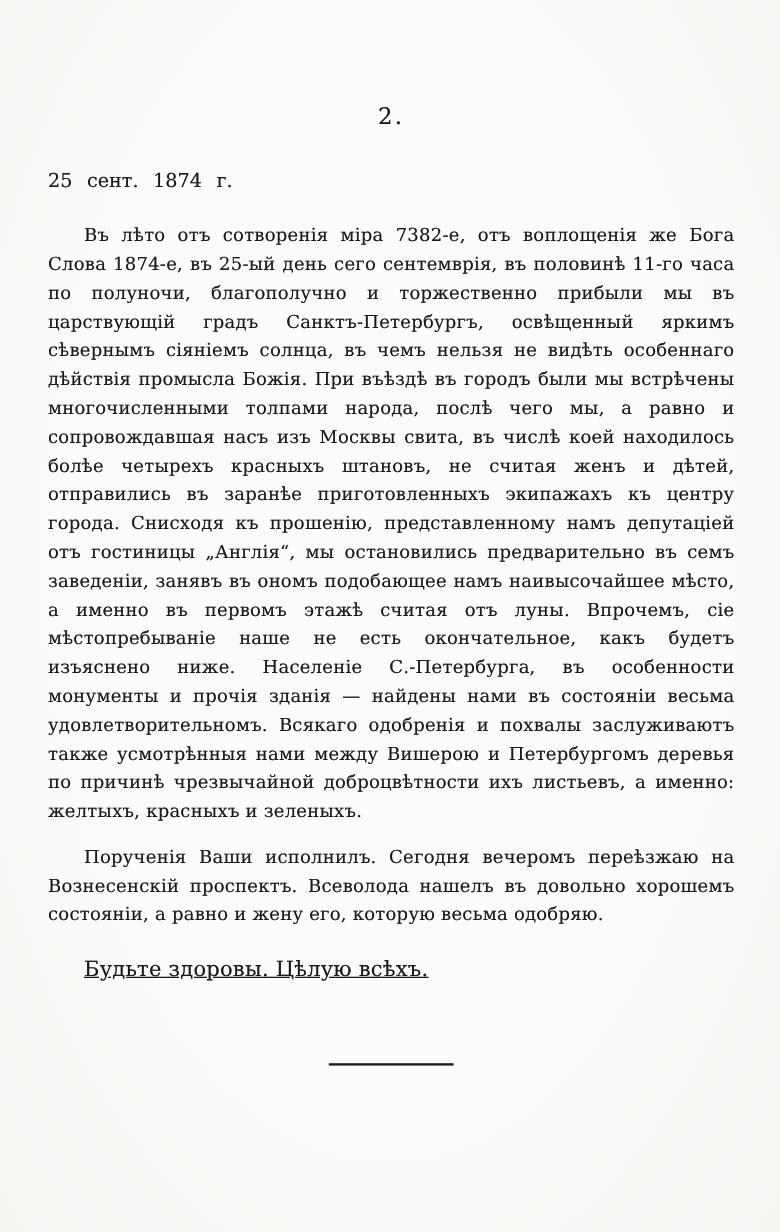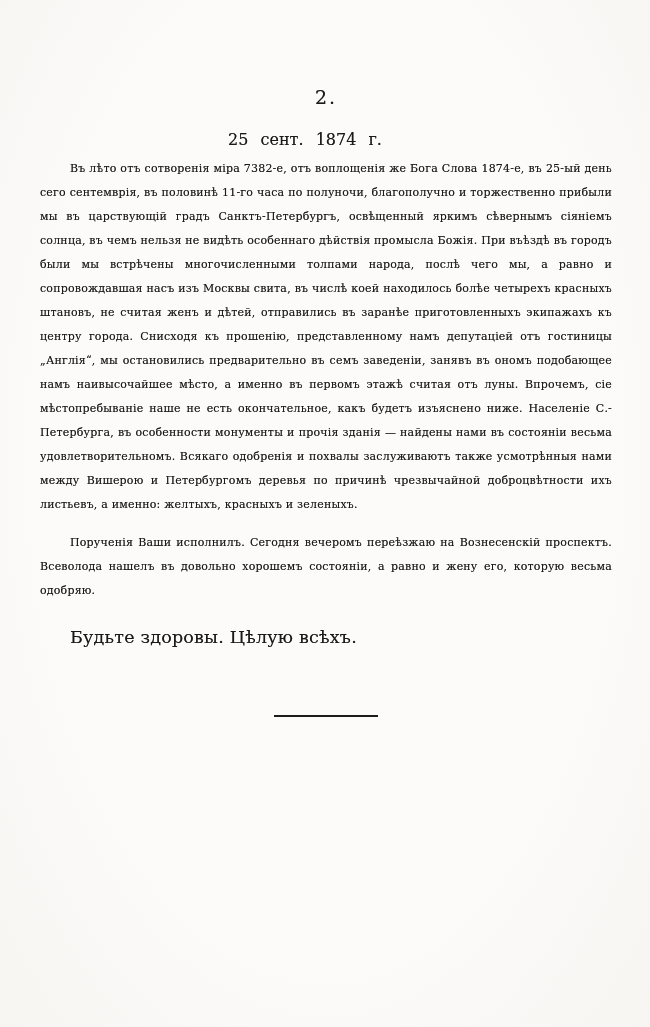--- a/index.html
+++ b/index.html
@@ -21,48 +21,49 @@
     height: 100%;
     padding: 86px 38px 0 40px;
     background: radial-gradient(ellipse at 50% 45%, #fcfbf9 60%, #f6f5f2 100%);
   }
   .page-number-top {
     text-align: center;
     font-size: 19px;
     letter-spacing: 2px;
   }
   .date-line {
-    margin-top: 22px;
-    text-align: center;
+    margin-top: 33px;
+    text-align: left;
     padding-right: 42px;
     font-size: 16px;
     word-spacing: 7px;
   }
   .body-para {
-    margin: 8px 0 0 0;
-    font-size: 11px;
+    margin: 24px 0 0 0;
+    font-size: 15px;
     line-height: 24px;
     letter-spacing: 0.2px;
     text-align: justify;
     text-indent: 30px;
   }
   .body-para.second {
     margin-top: 14px;
   }
   .bracket-date {
     margin-top: 3px;
     text-align: right;
     padding-right: 90px;
     font-size: 15.5px;
   }
   .closing-line {
     margin-top: 24px;
     font-size: 17.5px;
     text-indent: 30px;
     letter-spacing: 0.2px;
+    text-decoration: underline;
   }
   .signature-line {
     margin-top: 22px;
     text-align: right;
     padding-right: 64px;
     font-size: 17.5px;
     word-spacing: 9px;
     letter-spacing: 0.3px;
   }
   .divider-rule {

